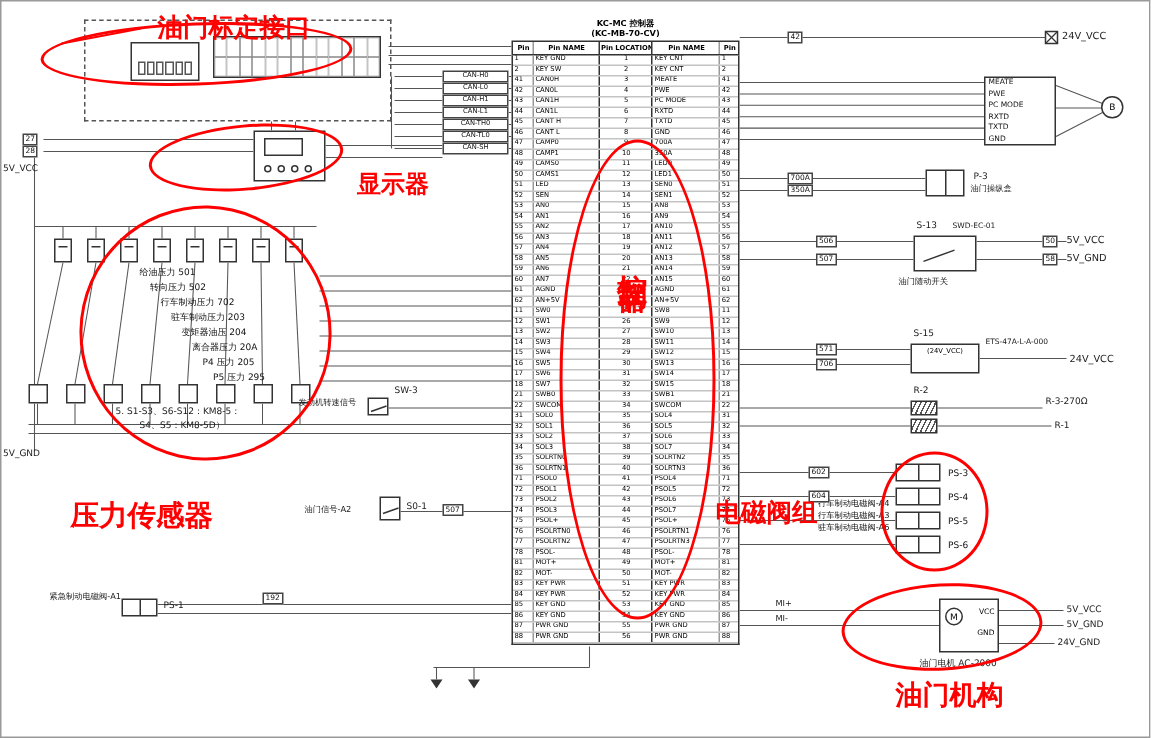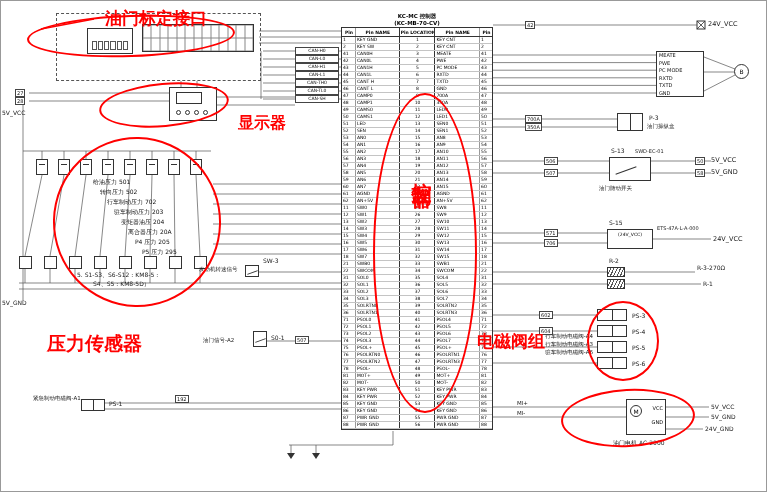--- a/index.html
+++ b/index.html
@@ -814,14 +814,15 @@
   <div class="ellipse" style="left:372px;top:92px;width:104px;height:320px"></div>
   <div class="ellipse" style="left:52px;top:136px;width:168px;height:170px;transform:rotate(-10deg)"></div>
   <div class="ellipse" style="left:586px;top:300px;width:72px;height:80px"></div>
   <div class="ellipse" style="left:560px;top:388px;width:134px;height:58px;transform:rotate(-3deg)"></div>
 
   <div class="rlabel" style="left:104px;top:6px;font-size:17px">油门标定接口</div>
   <div class="rlabel" style="left:237px;top:112px;font-size:16px">显示器</div>
   <div class="rlabel" id="ctlLabel">控制器</div>
   <div class="rlabel" style="left:46px;top:330px;font-size:19px">压力传感器</div>
   <div class="rlabel" style="left:476px;top:329px;font-size:17px">电磁阀组</div>
+  <div class="rlabel" style="left:596px;top:450px;font-size:18px">油门机构</div>
 
 </div>
 
 </body></html>

